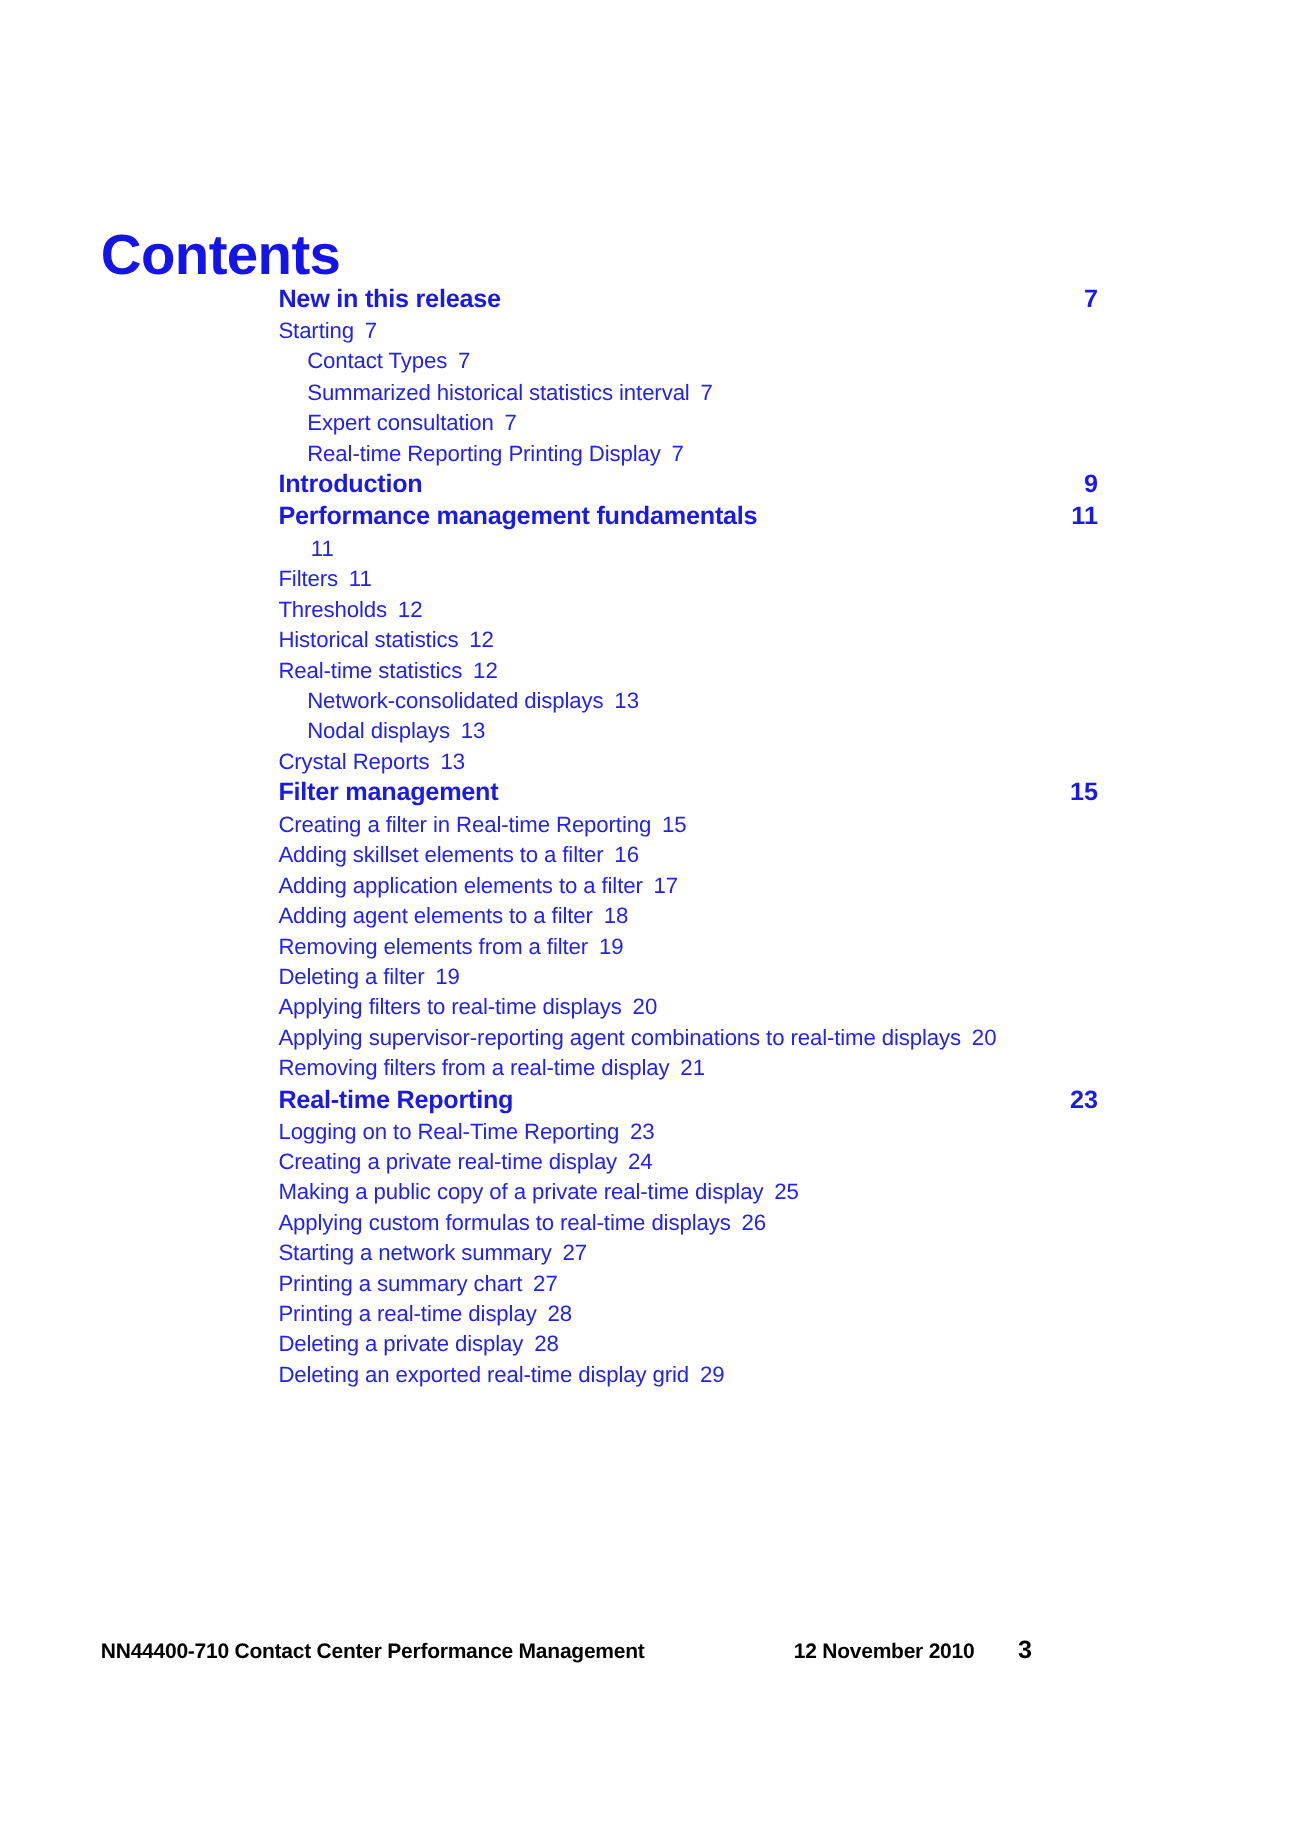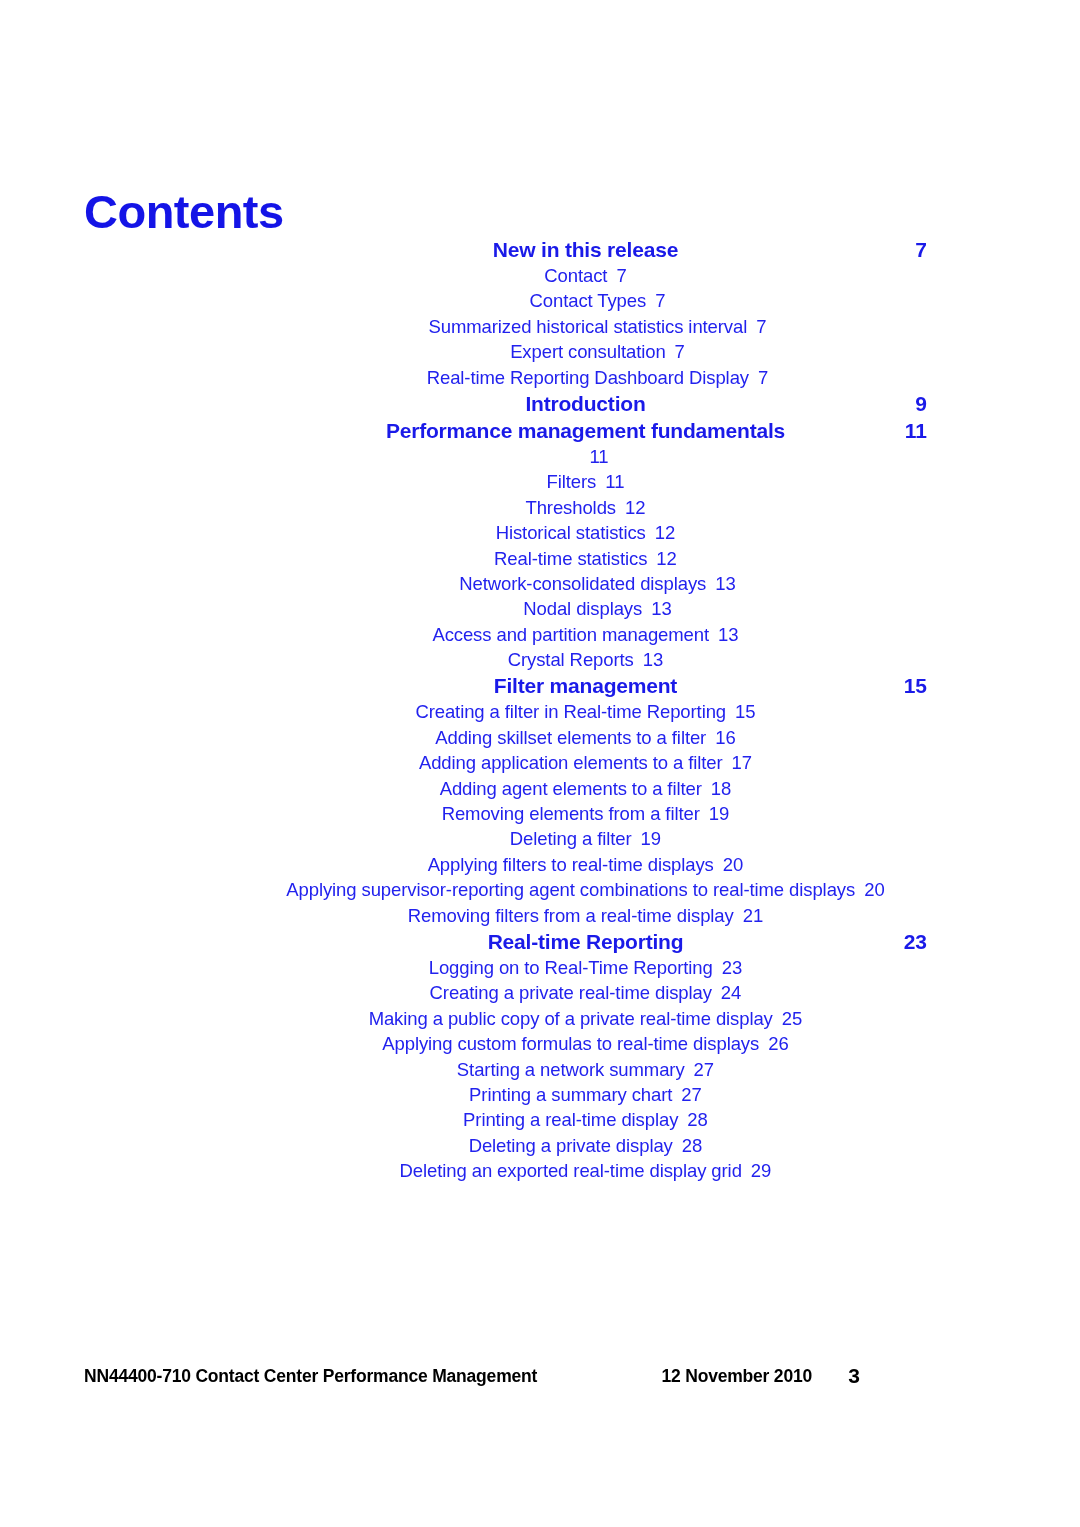--- a/index.html
+++ b/index.html
@@ -26,24 +26,23 @@
     font-weight: bold;
     color: #1414e6;
     letter-spacing: -0.5px;
     line-height: 1;
     white-space: nowrap;
   }
 
   
   .toc-body {
     position: absolute;
-    left: 244px;
+    left: 232px;
     top: 236px;
     width: 683px;
-    text-align: center;
   }
 
   .toc-row {
     position: relative;
     height: 25.4px;
     line-height: 25.4px;
     white-space: nowrap;
     color: #1a1aee;
   }
 
@@ -125,35 +124,34 @@
 </style>
 </head>
 <body>
 
 <div class="page">
 
   <h1 class="toc-title">Contents</h1>
 
   <div class="toc-body">
       <div class="toc-row heading lvl1"><span class="label">New in this release</span><span class="pageno-right">7</span></div>
-      <div class="toc-row entry lvl1"><span class="label">Contact</span><span class="pageno">7</span></div>
+      <div class="toc-row entry lvl1"><span class="label">Starting</span><span class="pageno">7</span></div>
       <div class="toc-row entry lvl2"><span class="label">Contact Types</span><span class="pageno">7</span></div>
       <div class="toc-row entry lvl2"><span class="label">Summarized historical statistics interval</span><span class="pageno">7</span></div>
       <div class="toc-row entry lvl2"><span class="label">Expert consultation</span><span class="pageno">7</span></div>
-      <div class="toc-row entry lvl2"><span class="label">Real-time Reporting Dashboard Display</span><span class="pageno">7</span></div>
+      <div class="toc-row entry lvl2"><span class="label">Real-time Reporting Printing Display</span><span class="pageno">7</span></div>
       <div class="toc-row heading lvl1"><span class="label">Introduction</span><span class="pageno-right">9</span></div>
       <div class="toc-row heading lvl1"><span class="label">Performance management fundamentals</span><span class="pageno-right">11</span></div>
       <div class="toc-row entry orphan lvl1"><span class="pageno">11</span></div>
       <div class="toc-row entry lvl1"><span class="label">Filters</span><span class="pageno">11</span></div>
       <div class="toc-row entry lvl1"><span class="label">Thresholds</span><span class="pageno">12</span></div>
       <div class="toc-row entry lvl1"><span class="label">Historical statistics</span><span class="pageno">12</span></div>
       <div class="toc-row entry lvl1"><span class="label">Real-time statistics</span><span class="pageno">12</span></div>
       <div class="toc-row entry lvl2"><span class="label">Network-consolidated displays</span><span class="pageno">13</span></div>
       <div class="toc-row entry lvl2"><span class="label">Nodal displays</span><span class="pageno">13</span></div>
-      <div class="toc-row entry lvl1"><span class="label">Access and partition management</span><span class="pageno">13</span></div>
       <div class="toc-row entry lvl1"><span class="label">Crystal Reports</span><span class="pageno">13</span></div>
       <div class="toc-row heading lvl1"><span class="label">Filter management</span><span class="pageno-right">15</span></div>
       <div class="toc-row entry lvl1"><span class="label">Creating a filter in Real-time Reporting</span><span class="pageno">15</span></div>
       <div class="toc-row entry lvl1"><span class="label">Adding skillset elements to a filter</span><span class="pageno">16</span></div>
       <div class="toc-row entry lvl1"><span class="label">Adding application elements to a filter</span><span class="pageno">17</span></div>
       <div class="toc-row entry lvl1"><span class="label">Adding agent elements to a filter</span><span class="pageno">18</span></div>
       <div class="toc-row entry lvl1"><span class="label">Removing elements from a filter</span><span class="pageno">19</span></div>
       <div class="toc-row entry lvl1"><span class="label">Deleting a filter</span><span class="pageno">19</span></div>
       <div class="toc-row entry lvl1"><span class="label">Applying filters to real-time displays</span><span class="pageno">20</span></div>
       <div class="toc-row entry lvl1"><span class="label">Applying supervisor-reporting agent combinations to real-time displays</span><span class="pageno">20</span></div>

